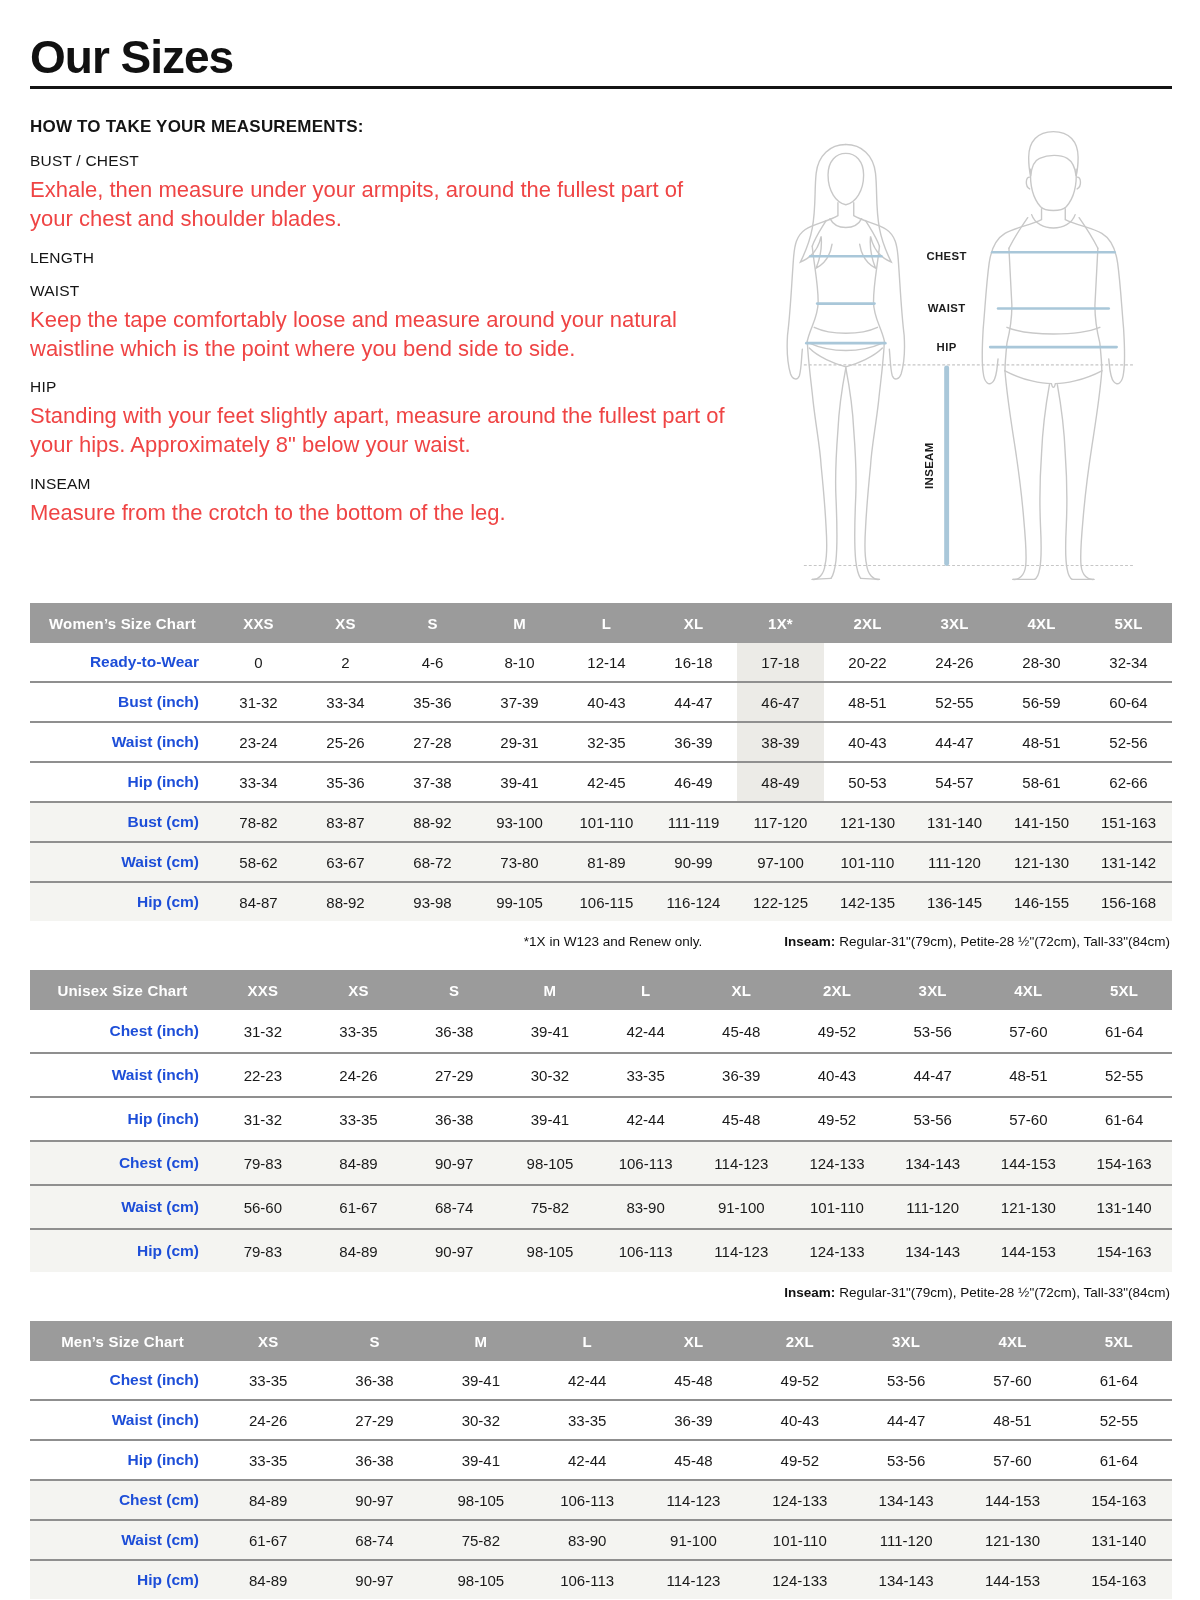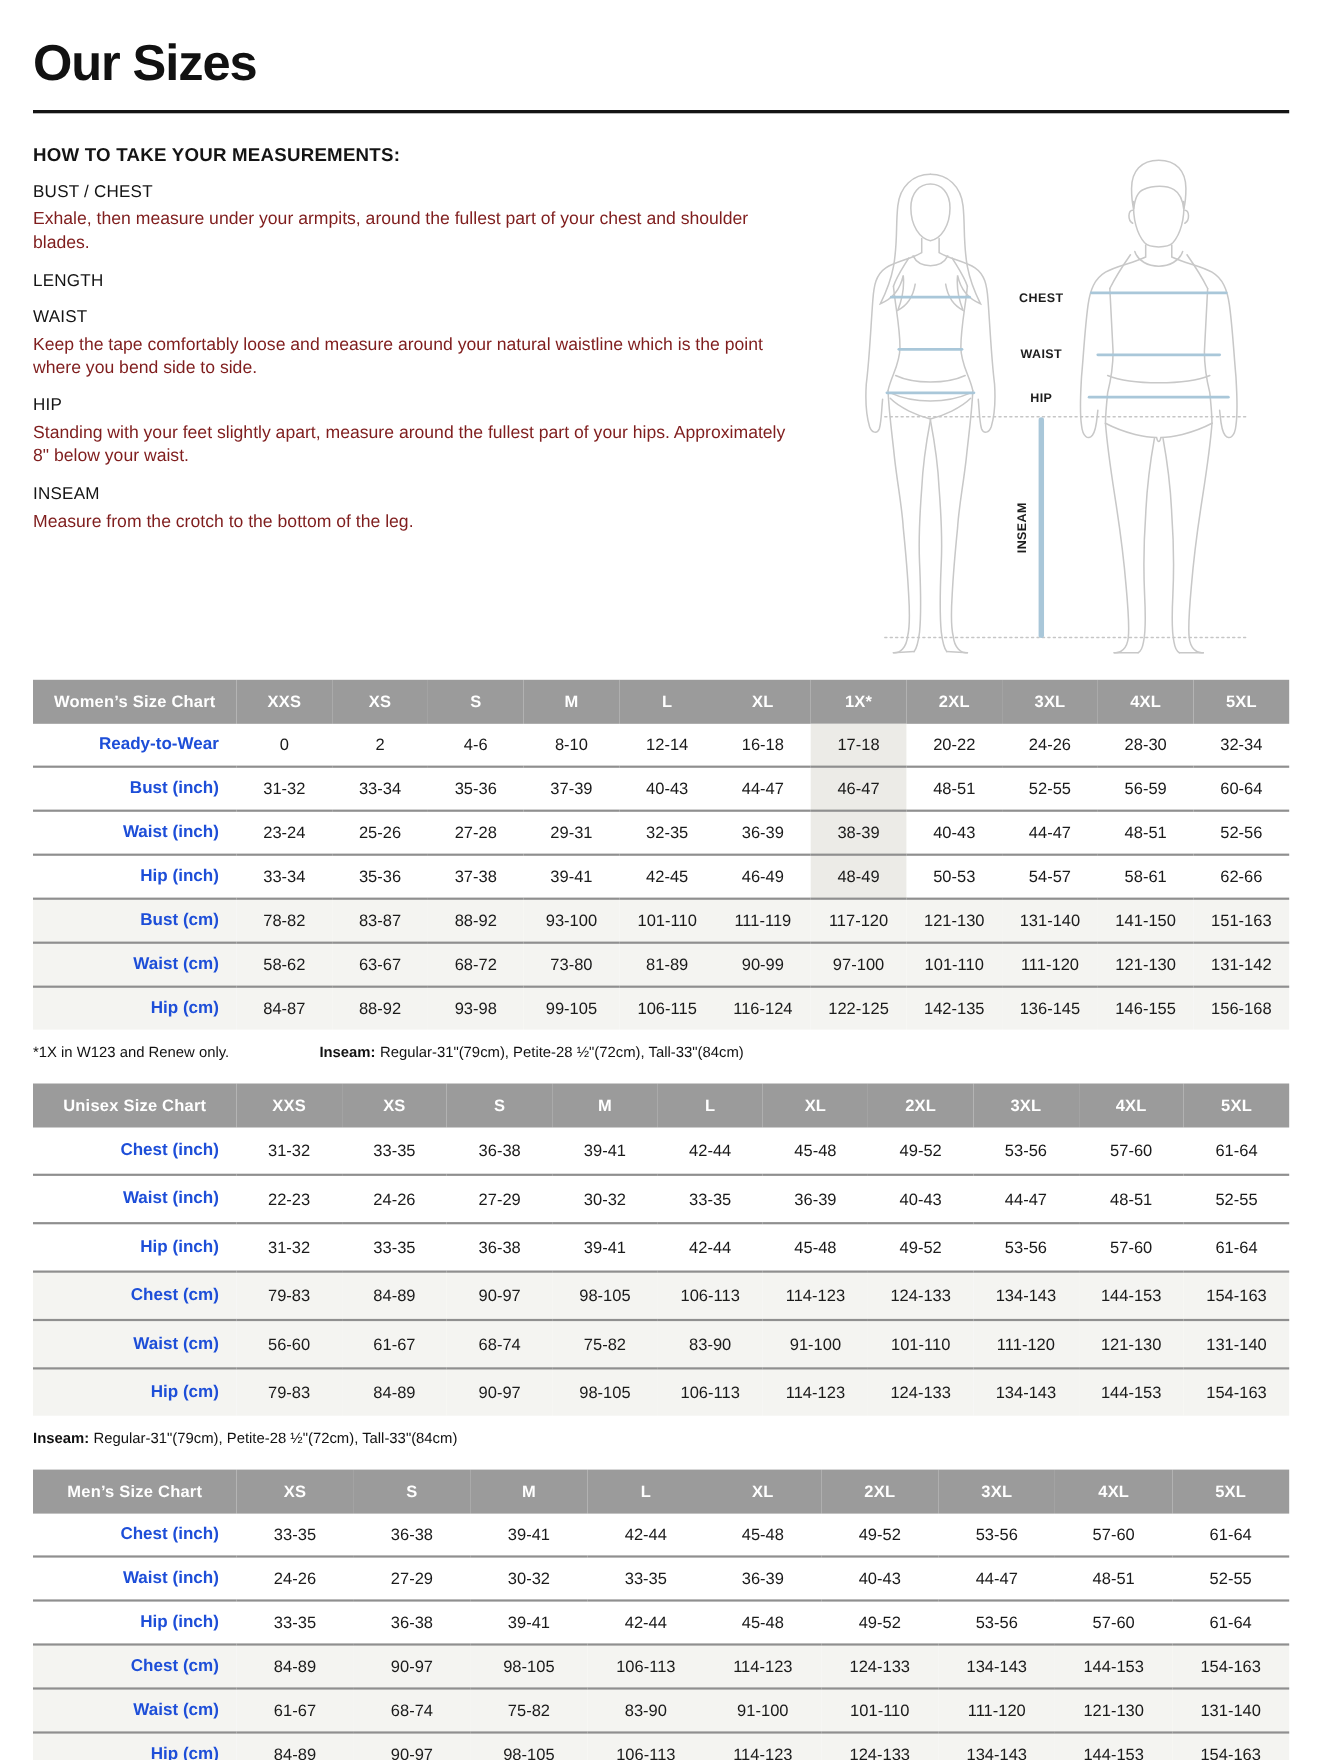--- a/index.html
+++ b/index.html
@@ -1,47 +1,47 @@
 <!DOCTYPE html>
 <html style="--header-bg: #9b9b9b; --row-line: #8f8f8f; --shaded-row: #f4f4f1; --highlight-col: #ecebe7; --measure-line: #a9c7d9; --figure-outline: #c8c8c8;"><head>
 <meta charset="utf-8">
 <style>
   html,body{margin:0;padding:0;background:#fff;}
   body{width:1200px;height:1600px;overflow:hidden;font-family:"Liberation Sans",sans-serif;color:#1e1e1e;}
   .page{padding:24px 28px 0 30px;}
 
-  .page-title{font-size:46px;font-weight:800;letter-spacing:-1px;margin:6px 0 16px 0;color:#111;}
+  .page-title{font-size:46px;font-weight:800;letter-spacing:-1px;margin:6px 0 2px 0;color:#111;}
   .title-rule{border:none;border-top:3px solid #141414;margin:0 0 26px 0;}
 
   .measure-section{display:flex;align-items:flex-start;}
   .measure-text{width:700px;}
   .how-heading{font-size:17px;font-weight:800;color:#141414;margin:2px 0 4px 0;letter-spacing:0.2px;}
   .m-block h3{font-size:15.5px;font-weight:400;color:#141414;margin:15px 0 5px 0;letter-spacing:0.2px;}
-  .m-block p{font-size:16px;line-height:1.33;margin:0;color:#7f1d1d;}
+  .m-block p{font-size:22px;line-height:1.33;margin:0;color:#ef4444;}
 
   .figure-wrap{margin-left:auto;width:425px;}
   .figure-svg path,.figure-svg ellipse{fill:none;stroke:var(--figure-outline,#c8c8c8);stroke-width:1.4;stroke-linecap:round;}
   .figure-svg .mline{stroke:var(--measure-line,#a9c7d9);stroke-width:2.6;}
   .figure-svg .iline{stroke:var(--measure-line,#a9c7d9);stroke-width:5;}
   .figure-svg .dline{stroke:#c6c6c6;stroke-width:1.2;stroke-dasharray:2 3;}
   .figure-svg .flabel{font-family:"Liberation Sans",sans-serif;font-size:11.5px;font-weight:700;fill:#1c1c1c;letter-spacing:0.4px;}
 
   .size-table{width:100%;border-collapse:collapse;table-layout:fixed;margin-top:4px;}
   .size-table thead th{background:var(--header-bg,#9b9b9b);color:#fff;font-size:15px;font-weight:700;height:38px;letter-spacing:0.2px;margin-left:24px;}
   .size-table tbody th{font-size:15.5px;font-weight:700;text-align:right;padding-right:16px;color:#1d4ed8;}
   .size-table tbody td{text-align:center;font-size:15px;color:#1a1a1a;}
   .size-table tbody tr:not(:first-child) td,
   .size-table tbody tr:not(:first-child) th{border-top:2px solid var(--row-line,#8f8f8f);}
   .size-table tbody tr.shaded td,.size-table tbody tr.shaded th{background:var(--shaded-row,#f4f4f1);}
   .size-table tbody td.hl{background:var(--highlight-col,#ecebe7);}
   .size-table.women tbody td,.size-table.women tbody th{height:36px;}
   .size-table.unisex tbody td,.size-table.unisex tbody th{height:40px;}
   .size-table.men tbody td,.size-table.men tbody th{height:36px;}
 
-  .table-note{display:flex;justify-content:flex-start;align-items:baseline;gap:82px;font-size:13.5px;color:#111;padding:13px 2px 11px 0;}
+  .table-note{display:flex;justify-content:flex-end;align-items:baseline;gap:82px;font-size:13.5px;color:#111;padding:13px 2px 11px 0;}
   .table-note b{margin-right:4px;font-weight:700;}
   .note-spacer{height:6px;}
 </style>
 </head>
 <body>
 
 <div class="page">
 
   <h1 class="page-title">Our Sizes</h1>
   <hr class="title-rule">

